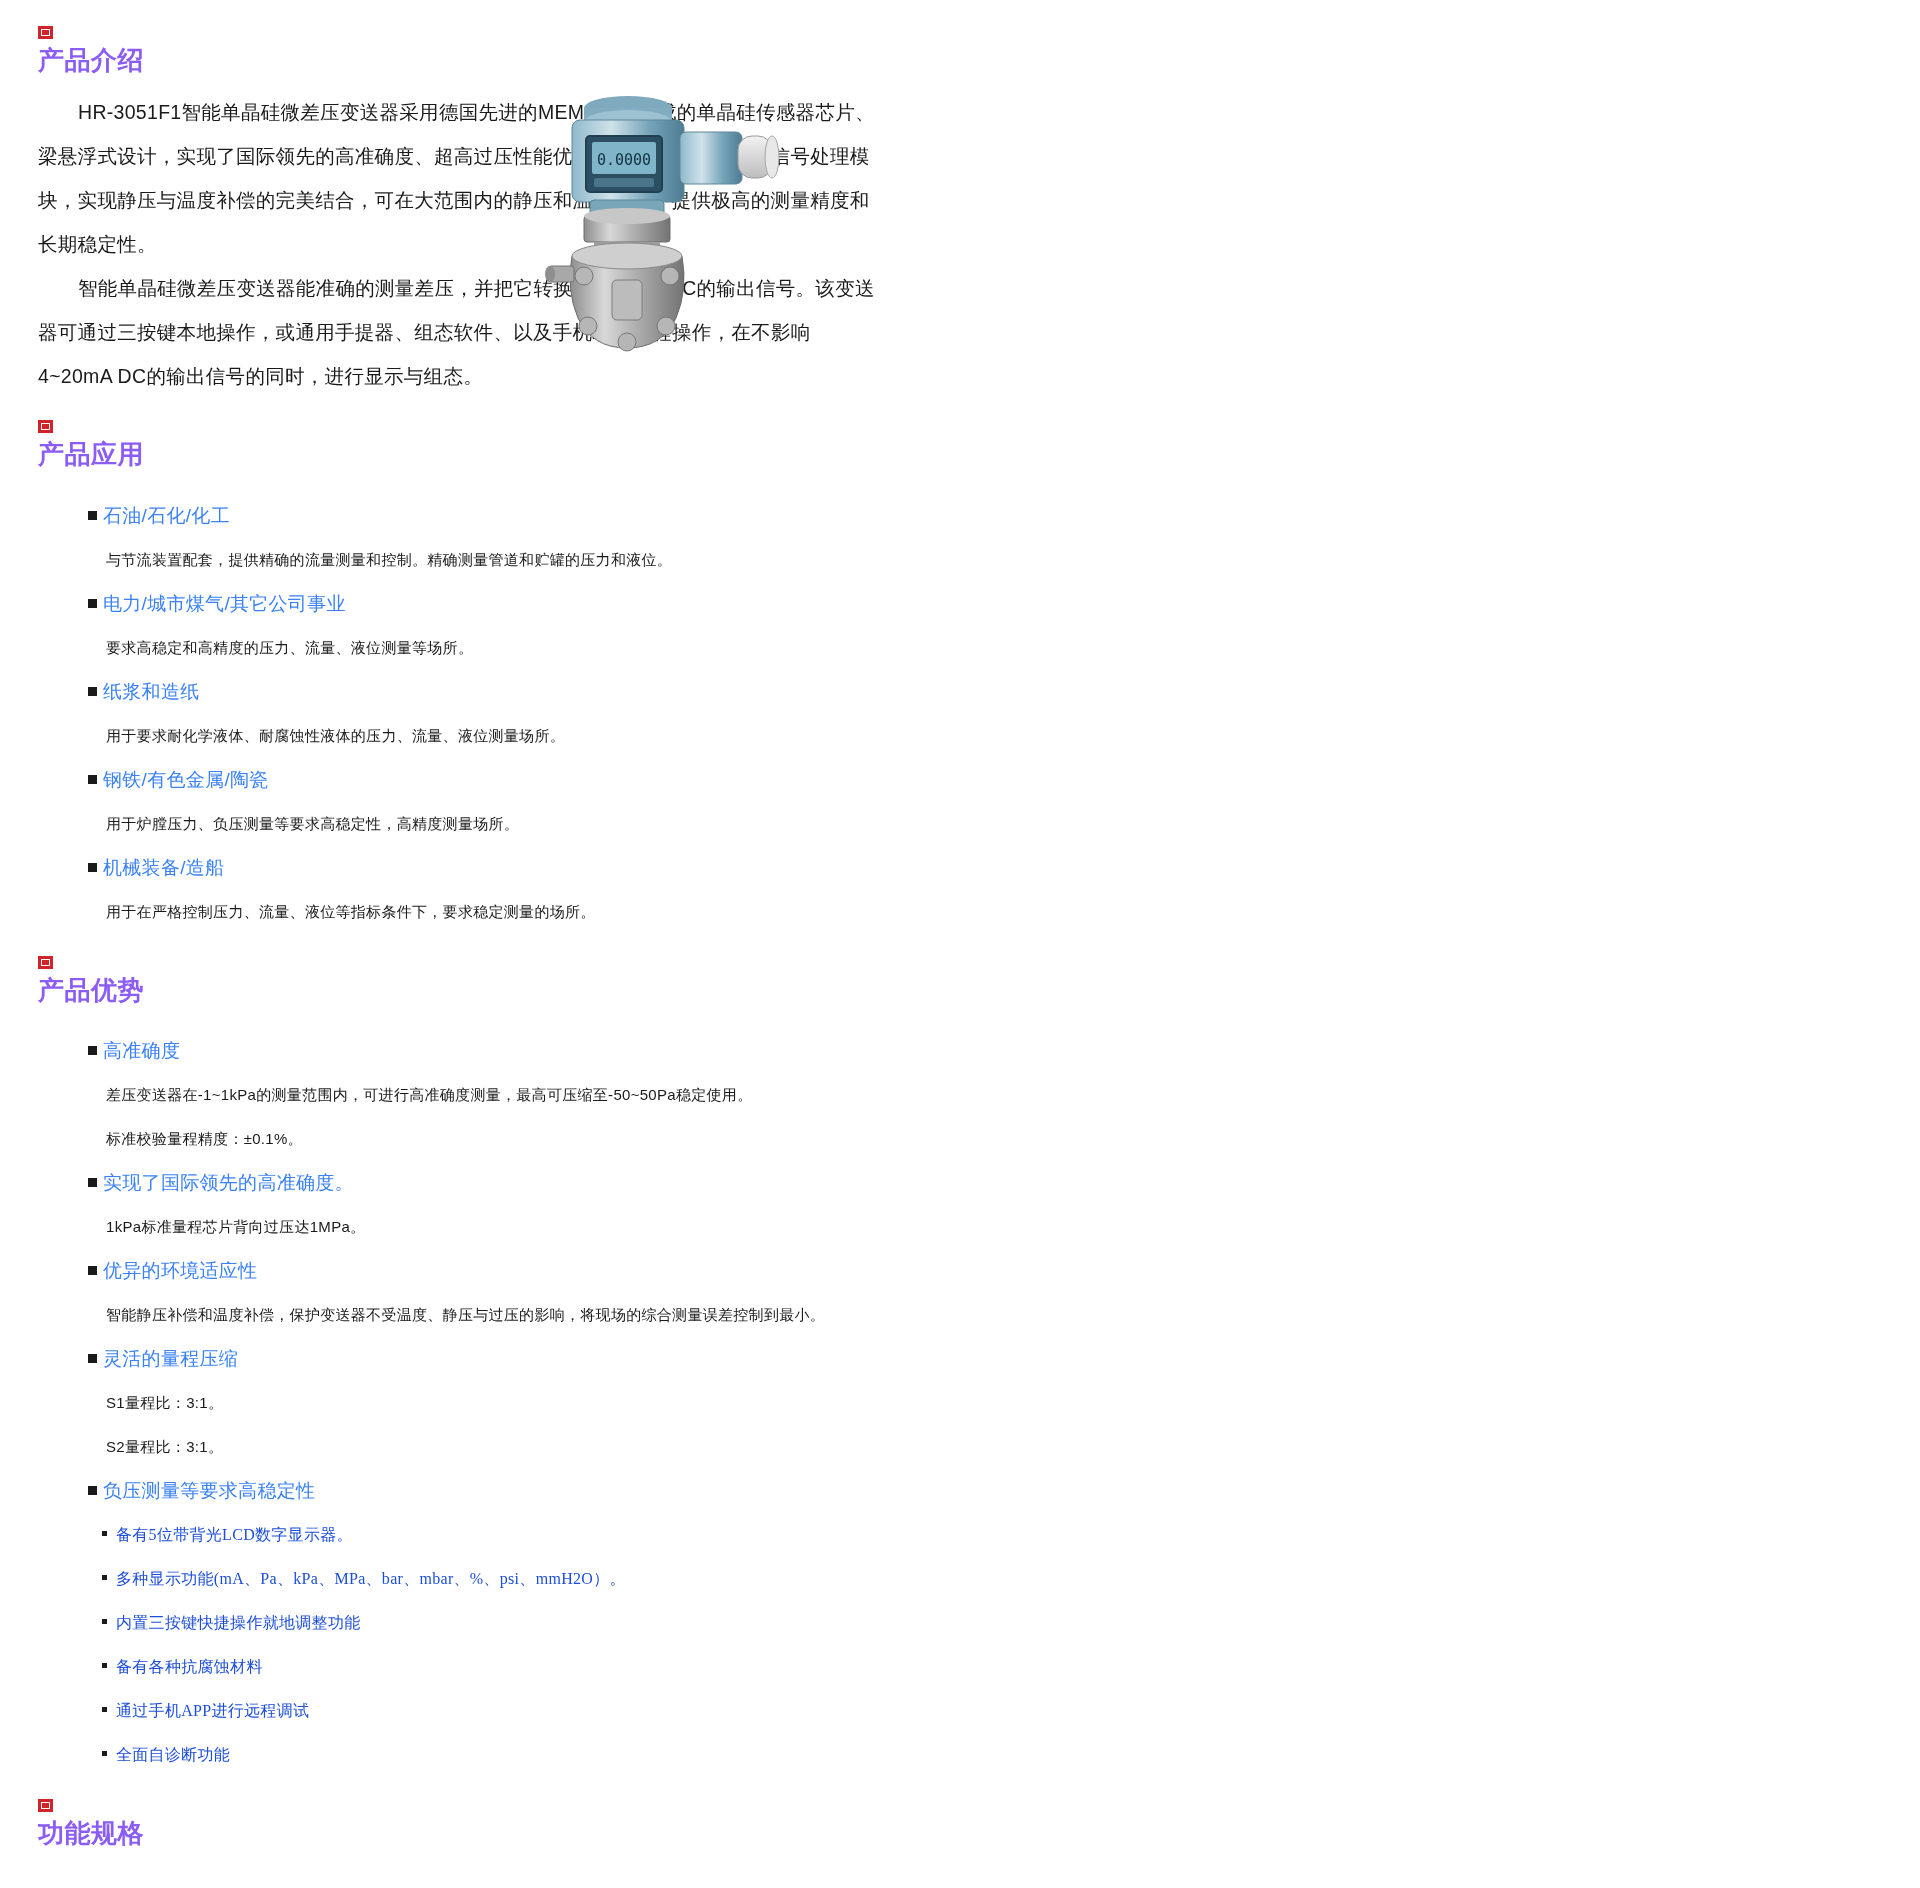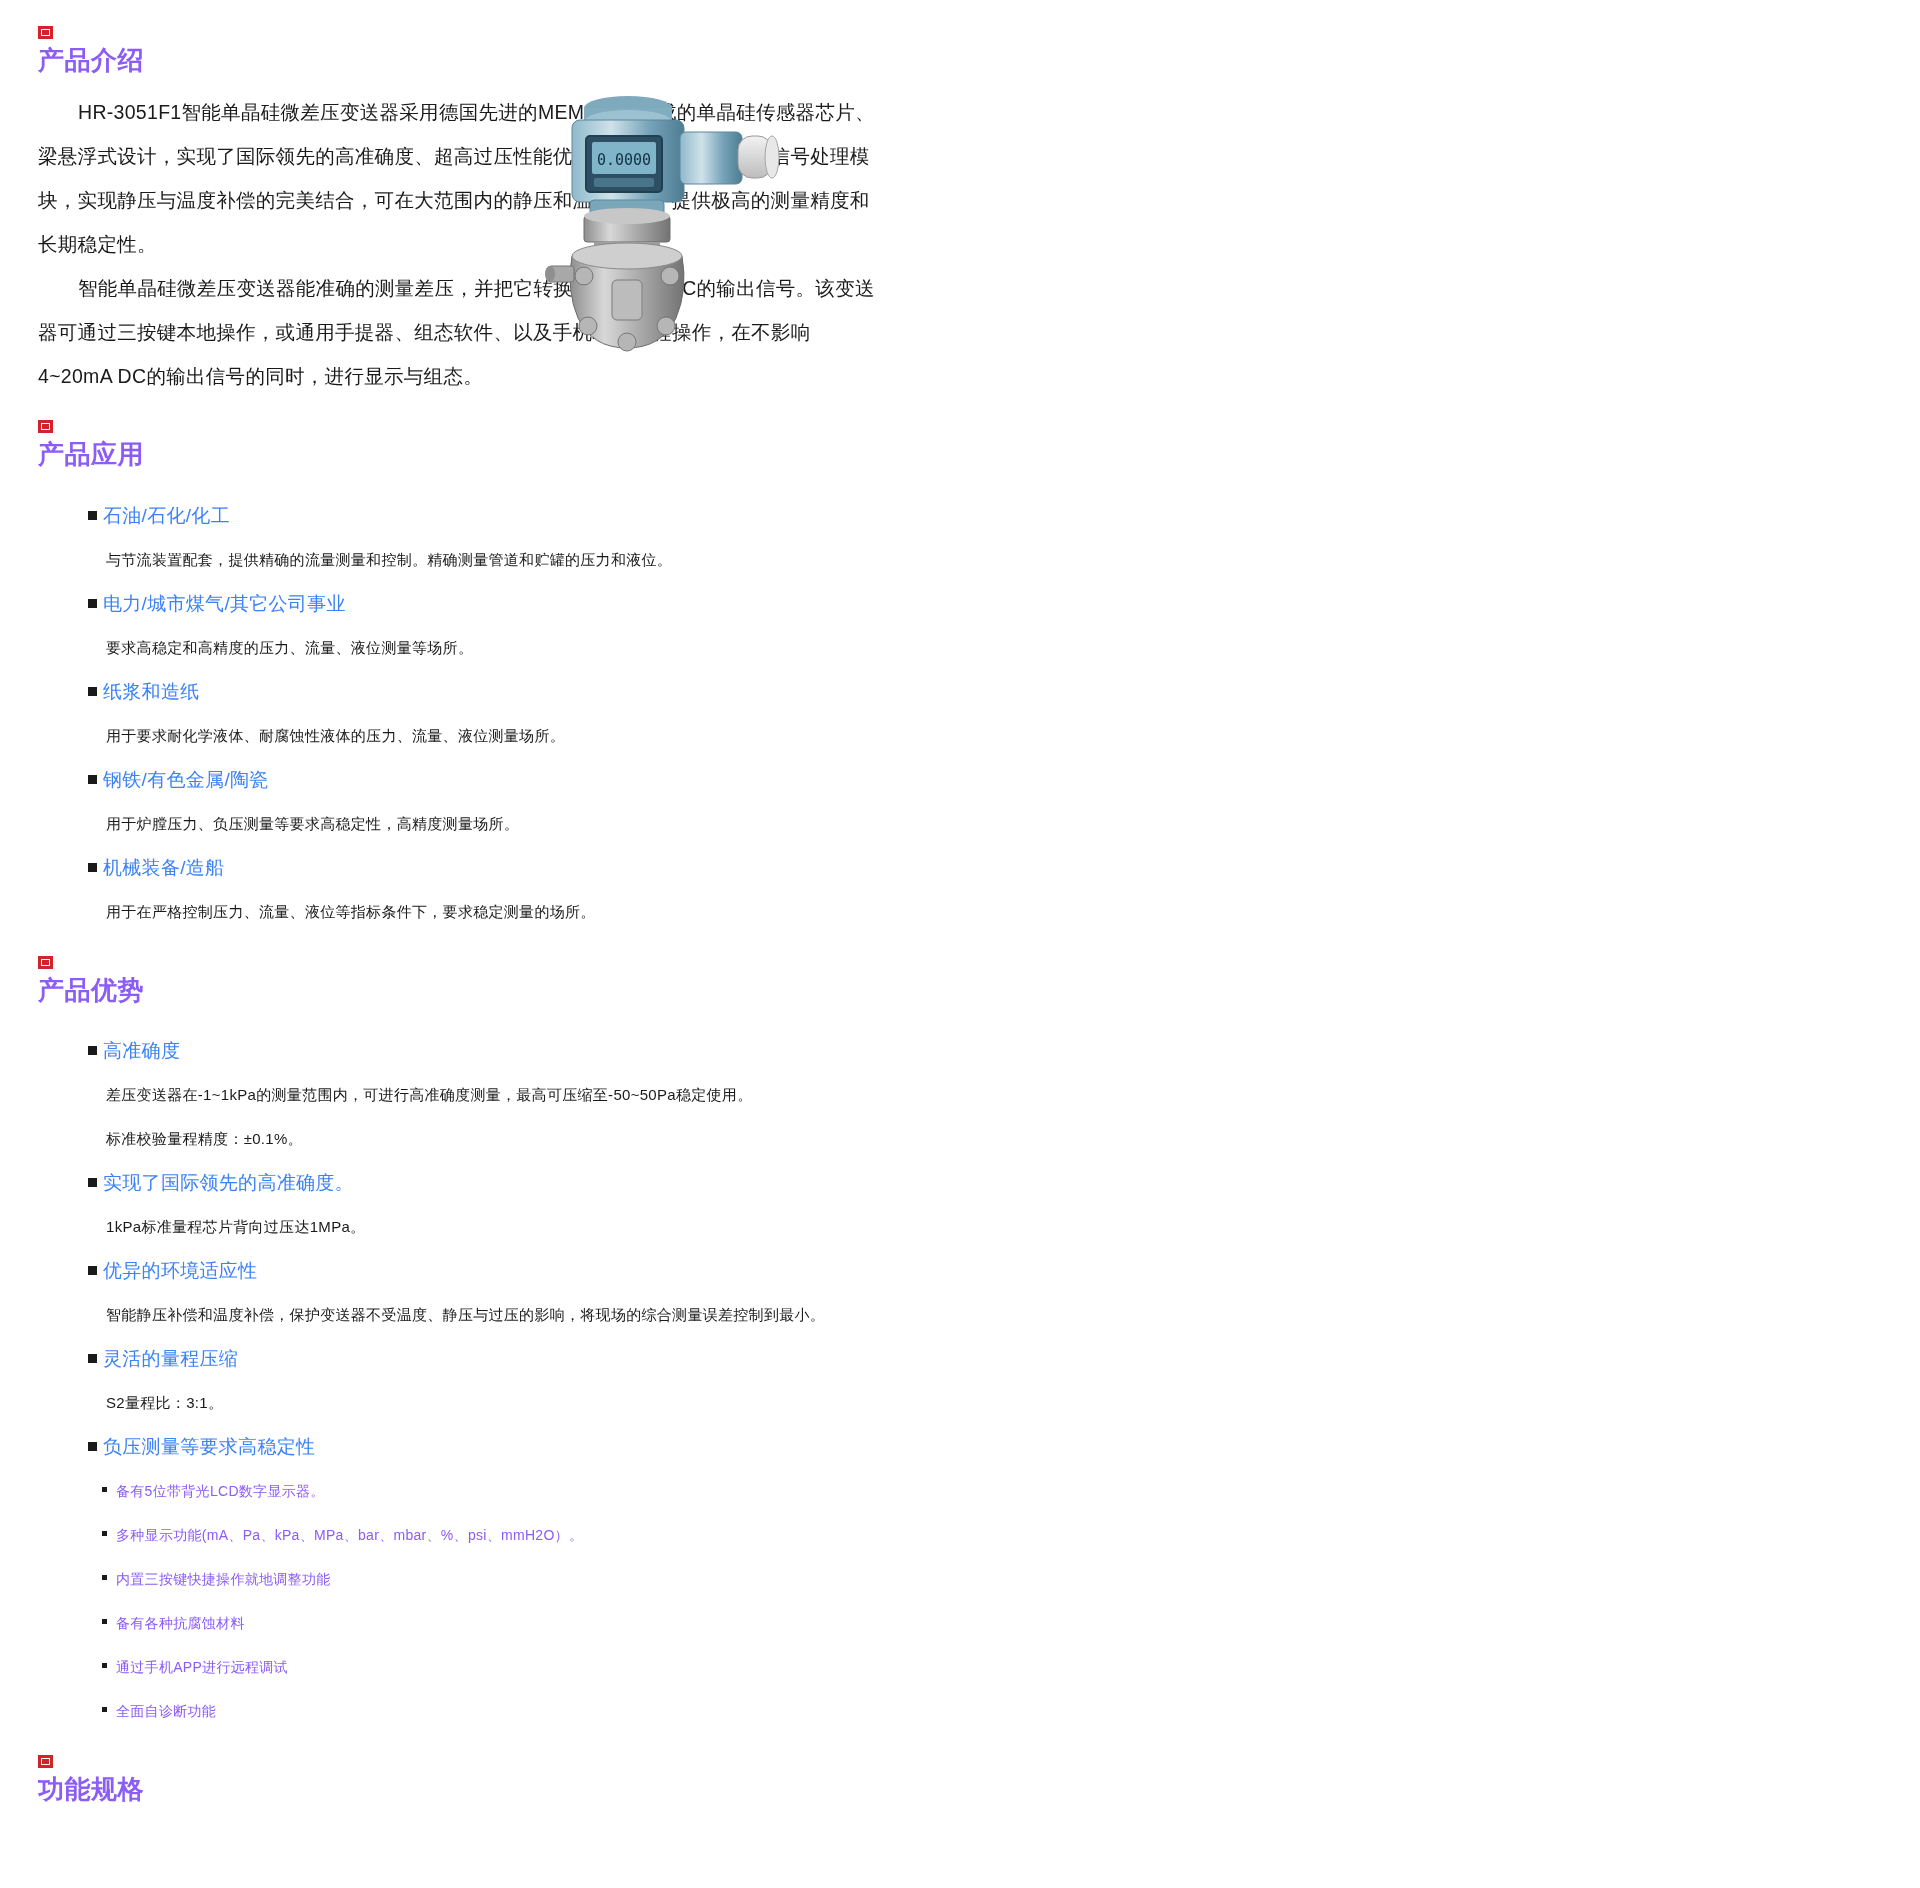--- a/index.html
+++ b/index.html
@@ -89,25 +89,26 @@
     vertical-align: 2px;
   }
   .sub-row {
     font-size: 15px;
     line-height: 44px;
     color: #1a1a1a;
     padding-left: 68px;
     letter-spacing: 0.3px;
   }
   .dot-row {
-    font-size: 14px;
-    line-height: 44px;
-    color: #8b5cf6;
+    font-size: 16px;
+    line-height: 44px;
+    color: #1d4ed8;
     padding-left: 64px;
     letter-spacing: 0.3px;
+    font-family: Liberation Serif, serif;
   }
   .dot-row .dot {
     display: inline-block;
     width: 5px; height: 5px;
     background: #1a1a1a;
     margin-right: 9px;
     vertical-align: 4px;
   }
   .sec-gap { height: 22px; }
 </style>
@@ -222,20 +223,21 @@
     <div class="sub-row">差压变送器在-1~1kPa的测量范围内，可进行高准确度测量，最高可压缩至-50~50Pa稳定使用。</div>
     <div class="sub-row">标准校验量程精度：±0.1%。</div>
 
     <div class="bullet-row"><span class="sq"></span><span>实现了国际领先的高准确度。</span></div>
     <div class="sub-row">1kPa标准量程芯片背向过压达1MPa。</div>
 
     <div class="bullet-row"><span class="sq"></span><span>优异的环境适应性</span></div>
     <div class="sub-row">智能静压补偿和温度补偿，保护变送器不受温度、静压与过压的影响，将现场的综合测量误差控制到最小。</div>
 
     <div class="bullet-row"><span class="sq"></span><span>灵活的量程压缩</span></div>
+    <div class="sub-row">S1量程比：3:1。</div>
     <div class="sub-row">S2量程比：3:1。</div>
 
     <div class="bullet-row"><span class="sq"></span><span>负压测量等要求高稳定性</span></div>
     <div class="dot-row"><span class="dot"></span><span>备有5位带背光LCD数字显示器。</span></div>
     <div class="dot-row"><span class="dot"></span><span>多种显示功能(mA、Pa、kPa、MPa、bar、mbar、%、psi、mmH2O）。</span></div>
     <div class="dot-row"><span class="dot"></span><span>内置三按键快捷操作就地调整功能</span></div>
     <div class="dot-row"><span class="dot"></span><span>备有各种抗腐蚀材料</span></div>
     <div class="dot-row"><span class="dot"></span><span>通过手机APP进行远程调试</span></div>
     <div class="dot-row"><span class="dot"></span><span>全面自诊断功能</span></div>
   </div>

